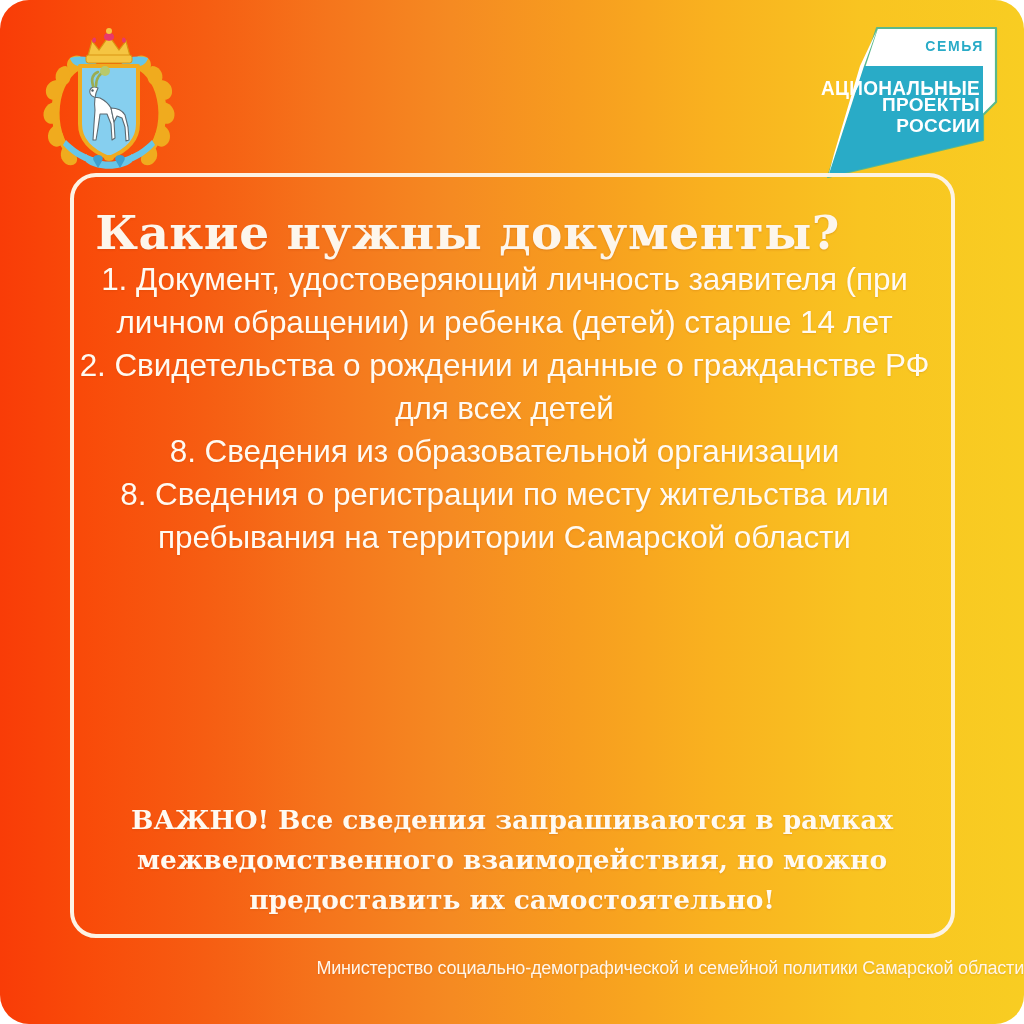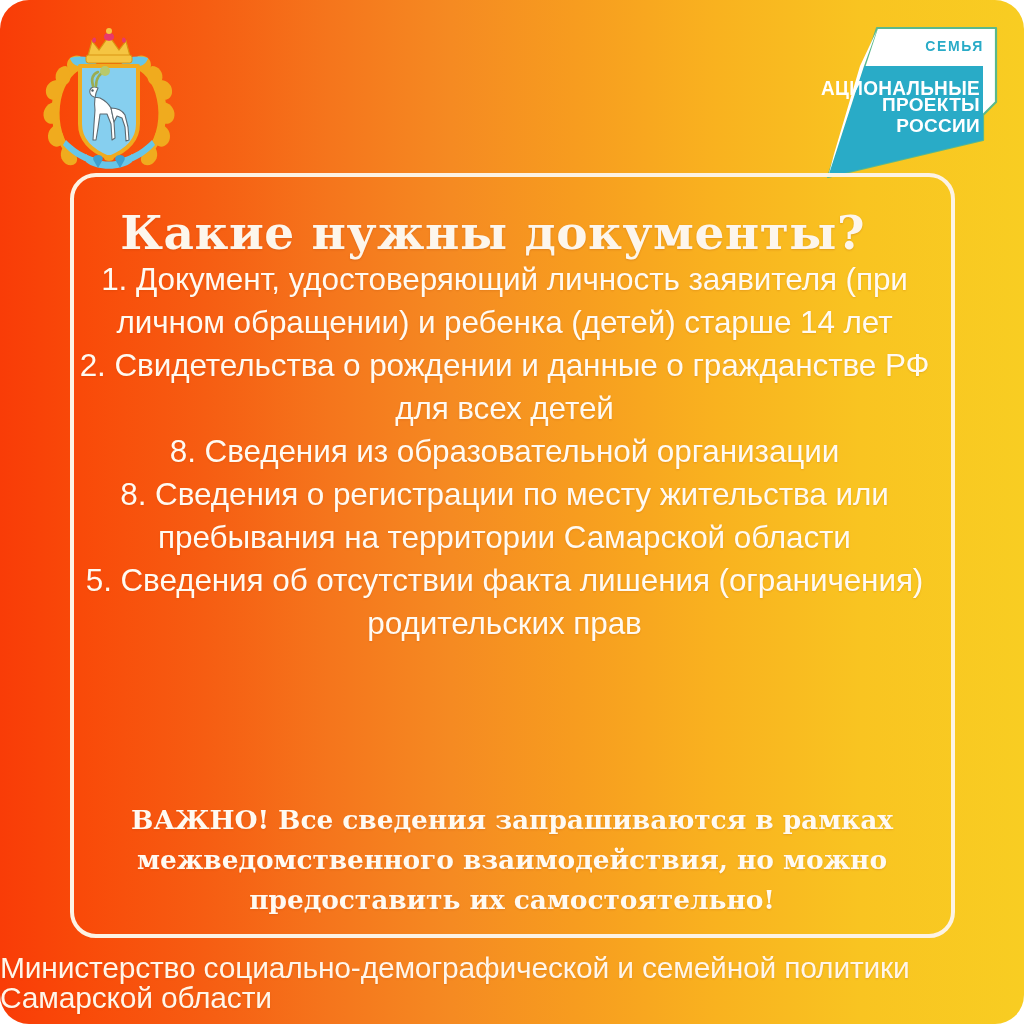--- a/index.html
+++ b/index.html
@@ -57,21 +57,21 @@
     border-radius: 26px;
     box-sizing: border-box;
   }
 
   
   #poster-title {
     position: absolute;
     left: 70px;
     top: 176px;
     width: 795px;
-    text-align: right;
+    text-align: center;
     font-family: "DejaVu Serif", "Liberation Serif", serif;
     font-weight: 700;
     font-size: 47px;
     line-height: 52px;
     color: #fdf6ec;
     letter-spacing: 0.5px;
     text-shadow: 0 1px 2px rgba(150, 50, 0, 0.22);
   }
 
   
@@ -109,22 +109,22 @@
     letter-spacing: -0.1px;
     text-shadow: 0 1px 2px rgba(160, 60, 0, 0.2);
   }
 
   
   #footer-ministry {
     position: absolute;
     left: 0;
     top: 953px;
     width: 1024px;
-    text-align: left;
-    font-size: 30px;
+    text-align: right;
+    font-size: 18px;
     line-height: 30px;
     color: #fff6ea;
     font-weight: 400;
     letter-spacing: -0.2px;
     text-shadow: 0 1px 2px rgba(160, 60, 0, 0.2);
   }
 </style>
 </head>
 <body>
 
@@ -214,20 +214,19 @@
 
   <div id="content-frame"></div>
 
   <h1 id="poster-title">Какие нужны документы?</h1>
 
   <div id="requirements-list">
     <p class="req-item">1. Документ, удостоверяющий личность заявителя  (при личном обращении) и ребенка (детей) старше 14 лет</p>
     <p class="req-item">2. Свидетельства о рождении и данные о гражданстве РФ для всех детей</p>
     <p class="req-item">8. Сведения из образовательной организации</p>
     <p class="req-item">8. Сведения о регистрации по месту жительства или пребывания на территории Самарской области</p>
-    <p class="req-item">5. Сведения  об отсутствии факта лишения (ограничения) родительских прав</p>
   </div>
 
   <div id="important-note">ВАЖНО! Все сведения запрашиваются в рамках межведомственного взаимодействия, но можно предоставить их самостоятельно!</div>
 
   <div id="footer-ministry">Министерство социально-демографической и семейной политики Самарской области</div>
 
 </div>
 
 </body></html>

